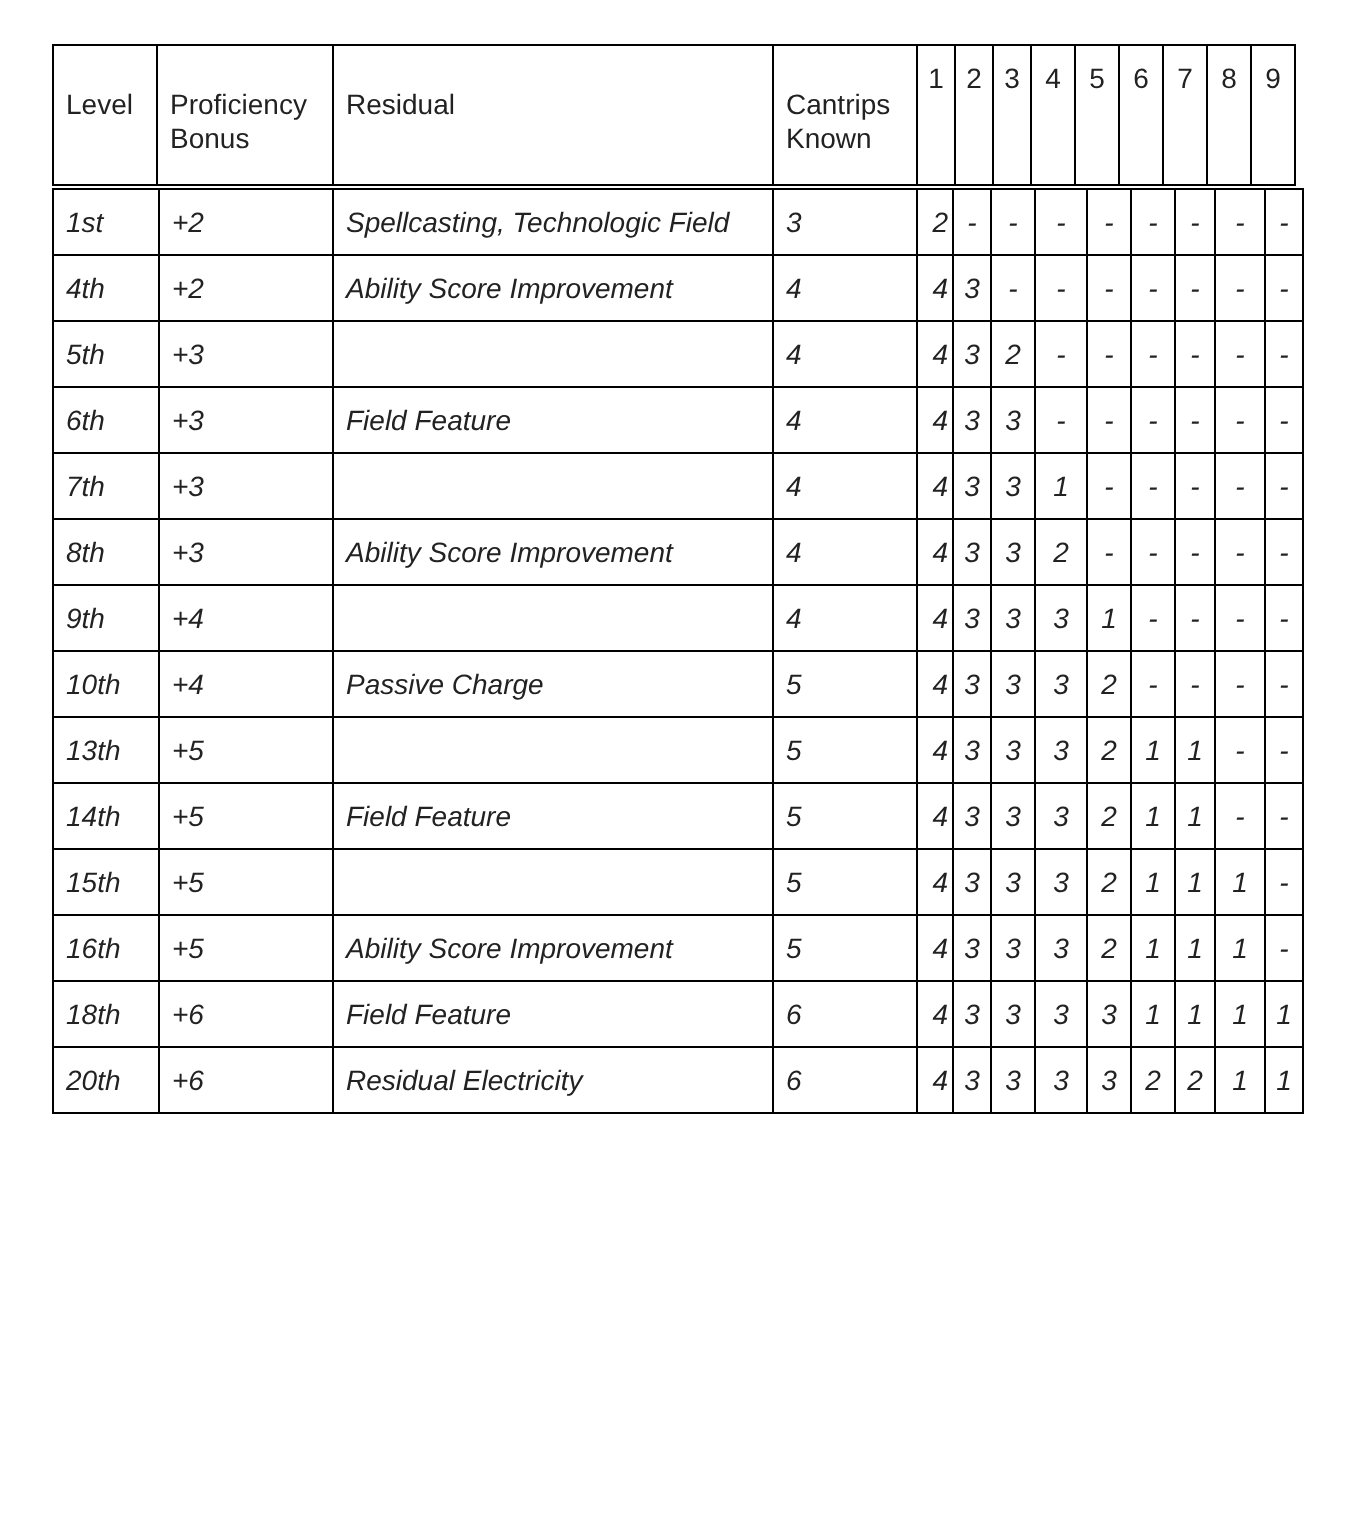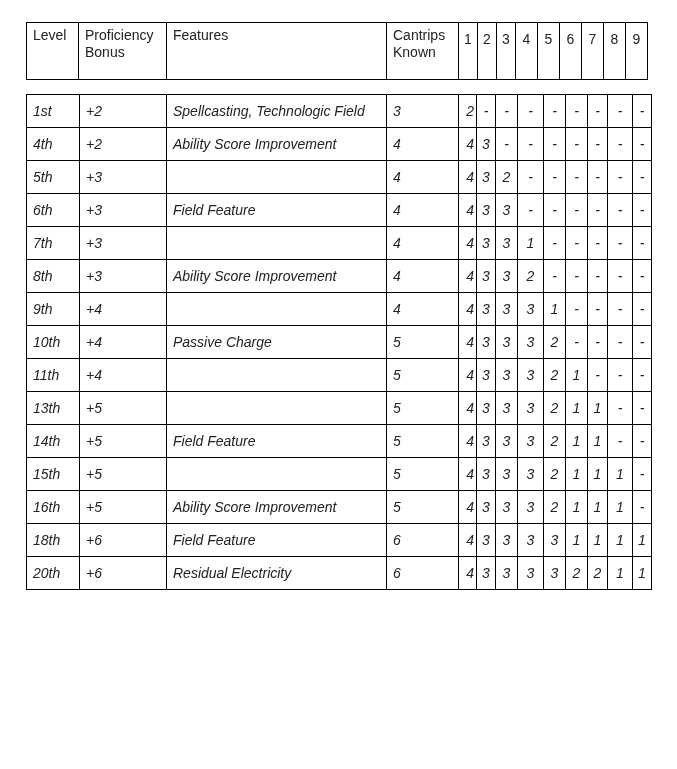--- a/index.html
+++ b/index.html
@@ -1,21 +1,21 @@
 <!DOCTYPE html>
 <html><head>
 <meta charset="utf-8">
 <style>
   html, body { margin: 0; padding: 0; background: #ffffff; }
   body { width: 677px; height: 769px; position: relative; overflow: hidden;
          font-family: "Liberation Sans", sans-serif; color: #222; }
   table { border-collapse: collapse; position: absolute; table-layout: fixed; }
   td { border: 1px solid #000; font-size: 14px; padding: 0 6px; overflow: hidden; white-space: nowrap; }
   #header-table { left: 26px; top: 22px; }
-  #header-table td { height: 48px; vertical-align: top; padding-top: 4px; line-height: 17px; white-space: normal; }
+  #header-table td { height: 48px; vertical-align: top; padding-top: 21px; line-height: 17px; white-space: normal; }
   #header-table td.num { text-align: center; padding: 8px 0 0 0; }
   #body-table { left: 26px; top: 94px; font-style: italic; }
   #body-table td { height: 32px; vertical-align: middle; }
   #body-table td.slot { text-align: center; padding: 0; }
   #body-table td.slot1 { text-align: right; padding: 0 2px 0 0; }
 </style>
 </head>
 <body>
 
 <table id="header-table">
@@ -31,21 +31,21 @@
     <col style="width:22px">
       <col style="width:22px">
       <col style="width:22px">
       <col style="width:22px">
       <col style="width:22px">
   </colgroup>
   <tbody>
       <tr>
     <td>Level</td>
     <td>Proficiency Bonus</td>
-    <td>Features</td>
+    <td>Residual</td>
     <td>Cantrips Known</td>
     <td class="num">1</td>
     <td class="num">2</td>
     <td class="num">3</td>
     <td class="num">4</td>
     <td class="num">5</td>
     <td class="num">6</td>
     <td class="num">7</td>
     <td class="num">8</td>
     <td class="num">9</td>
@@ -184,35 +184,20 @@
         <td class="slot">3</td>
         <td class="slot">3</td>
         <td class="slot">3</td>
         <td class="slot">2</td>
         <td class="slot">-</td>
         <td class="slot">-</td>
         <td class="slot">-</td>
         <td class="slot">-</td>
       </tr>
       <tr>
-        <td>11th</td>
-        <td>+4</td>
-        <td></td>
-        <td>5</td>
-        <td class="slot1">4</td>
-        <td class="slot">3</td>
-        <td class="slot">3</td>
-        <td class="slot">3</td>
-        <td class="slot">2</td>
-        <td class="slot">1</td>
-        <td class="slot">-</td>
-        <td class="slot">-</td>
-        <td class="slot">-</td>
-      </tr>
-      <tr>
         <td>13th</td>
         <td>+5</td>
         <td></td>
         <td>5</td>
         <td class="slot1">4</td>
         <td class="slot">3</td>
         <td class="slot">3</td>
         <td class="slot">3</td>
         <td class="slot">2</td>
         <td class="slot">1</td>

